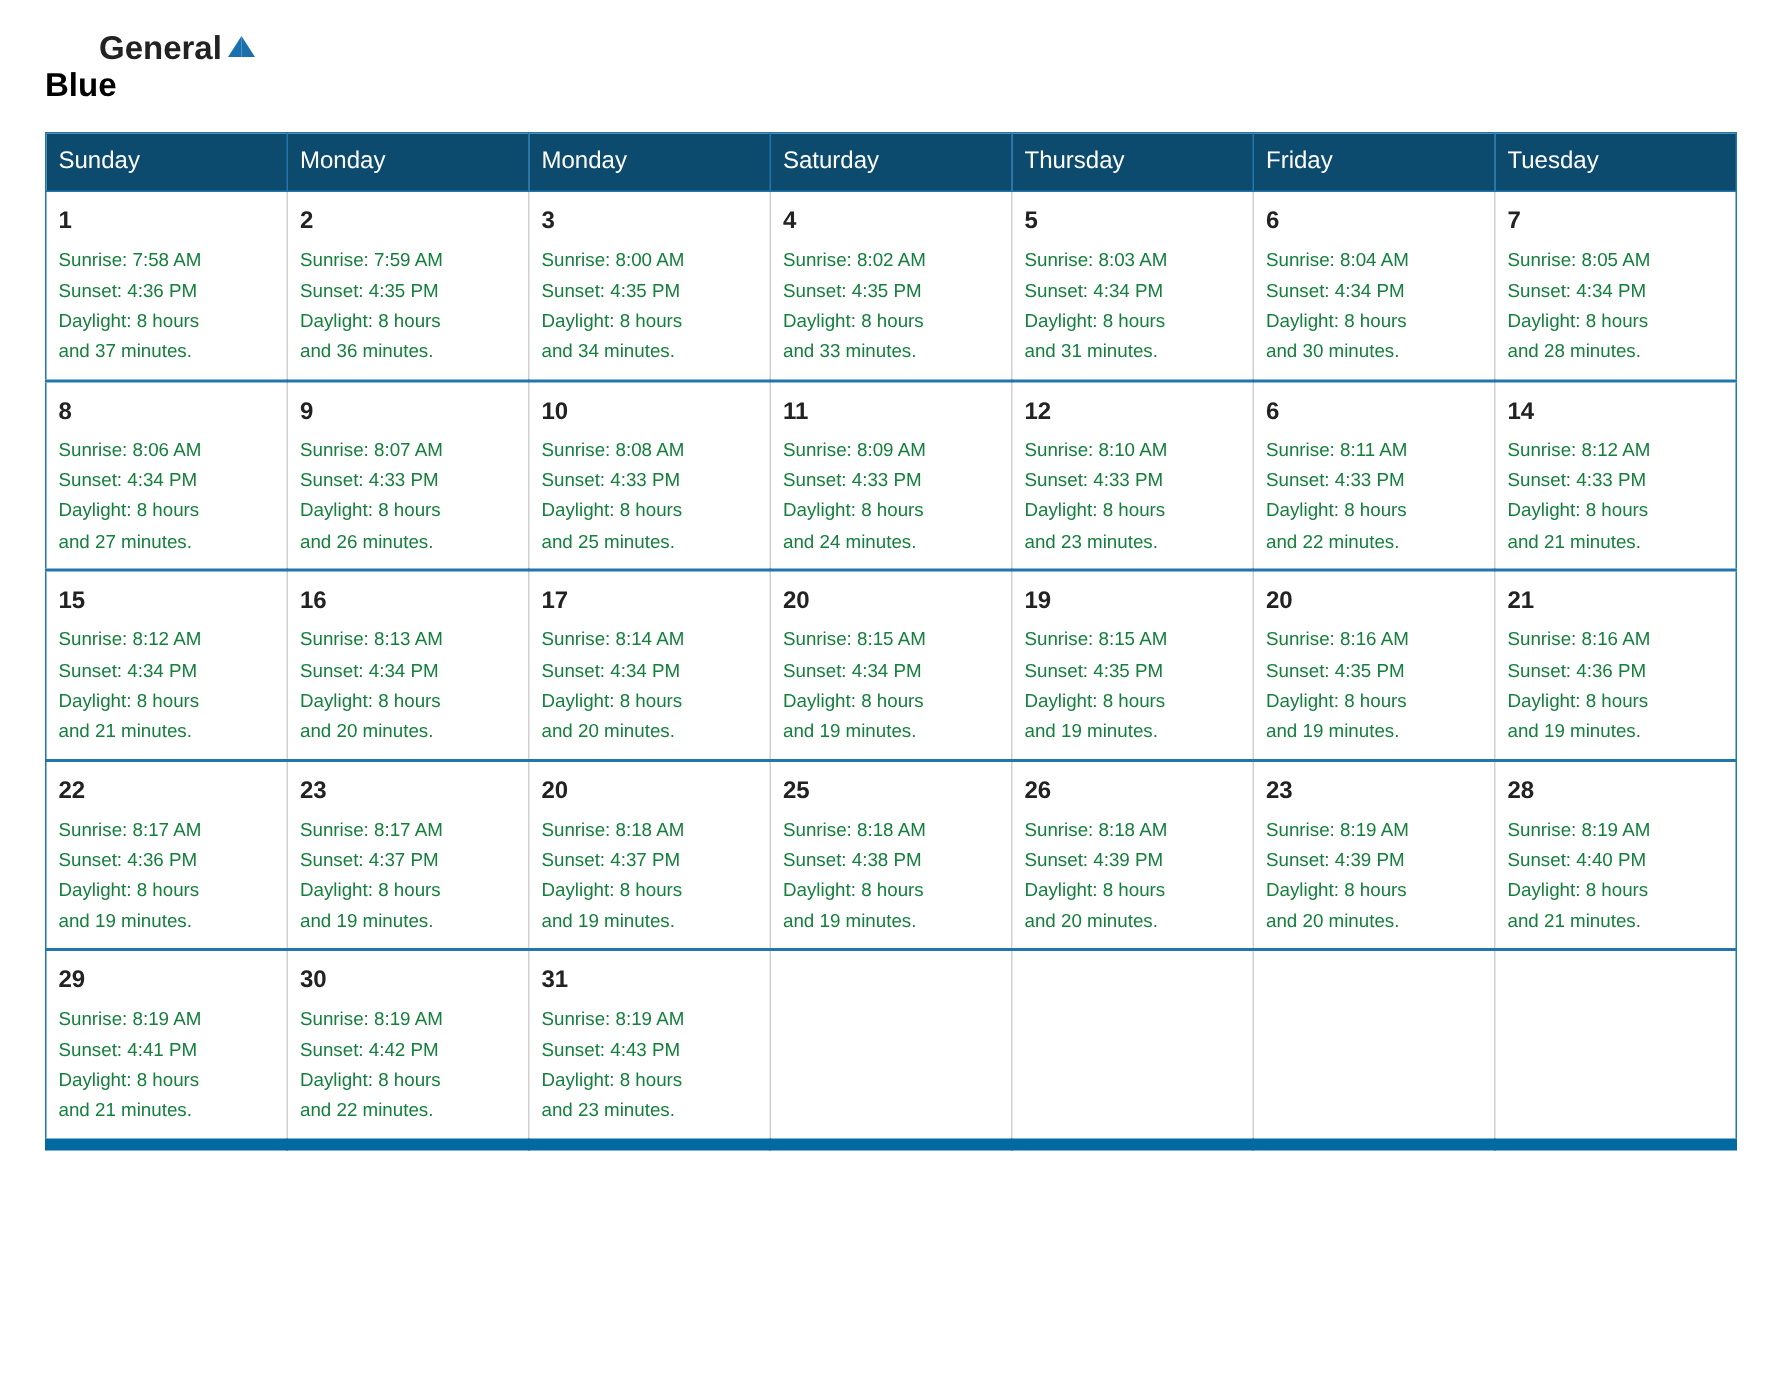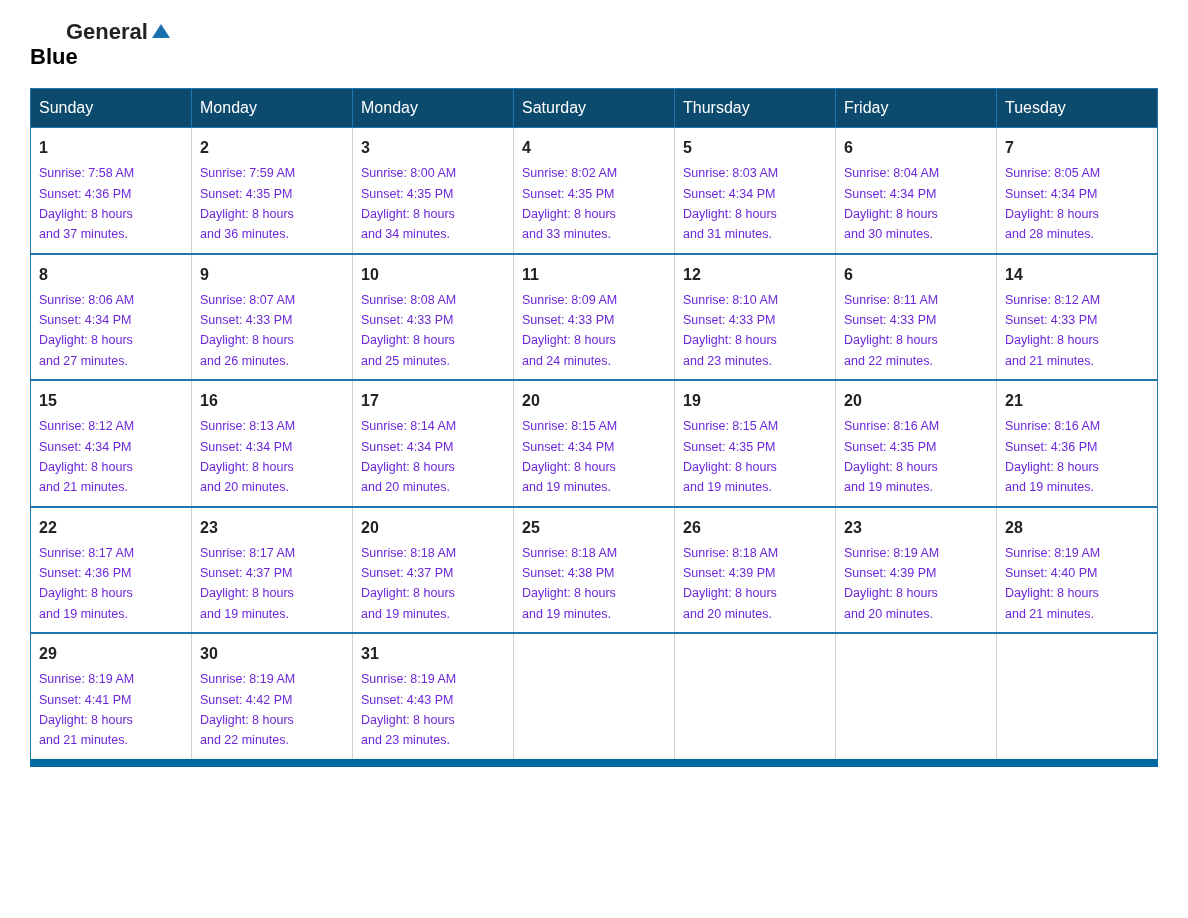--- a/index.html
+++ b/index.html
@@ -73,21 +73,21 @@
     tbody td:first-child { border-left: 1px solid #2176ae; }
     tbody td:last-child { border-right: 1px solid #2176ae; }
     .day-num {
       font-size: 16px;
       font-weight: bold;
       display: block;
       margin-bottom: 3px;
     }
     .day-info {
       font-size: 12.5px;
-      color: #6d28d9;
+      color: #15803d;
       line-height: 1.55;
     }
     tbody tr:last-child { border-bottom: 8px solid #0369a1; }
     .empty { background: #fff; }
   </style>
 </head>
 <body>
 
 <div class="header">
   <div class="logo">

